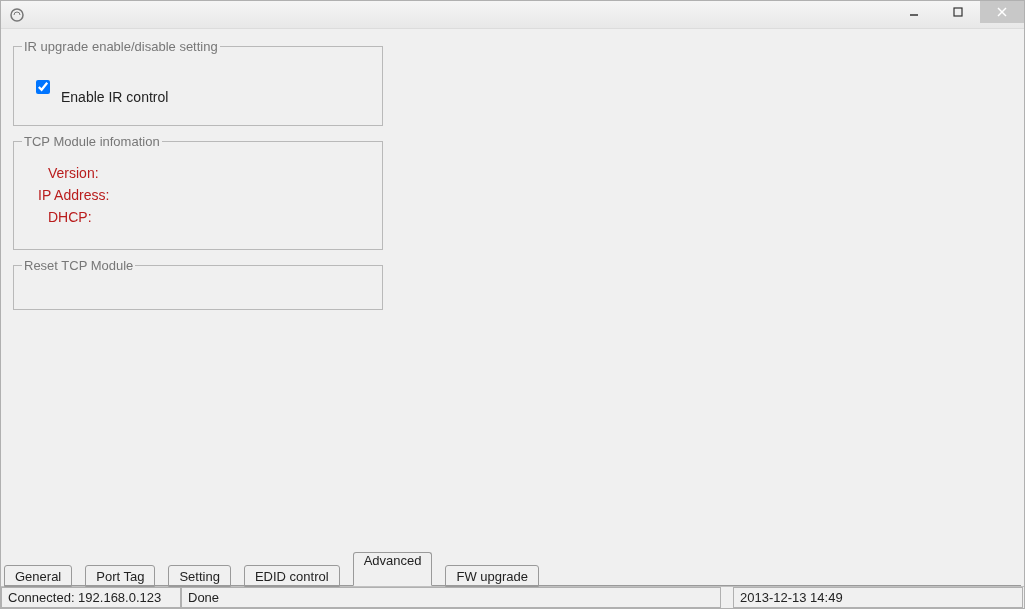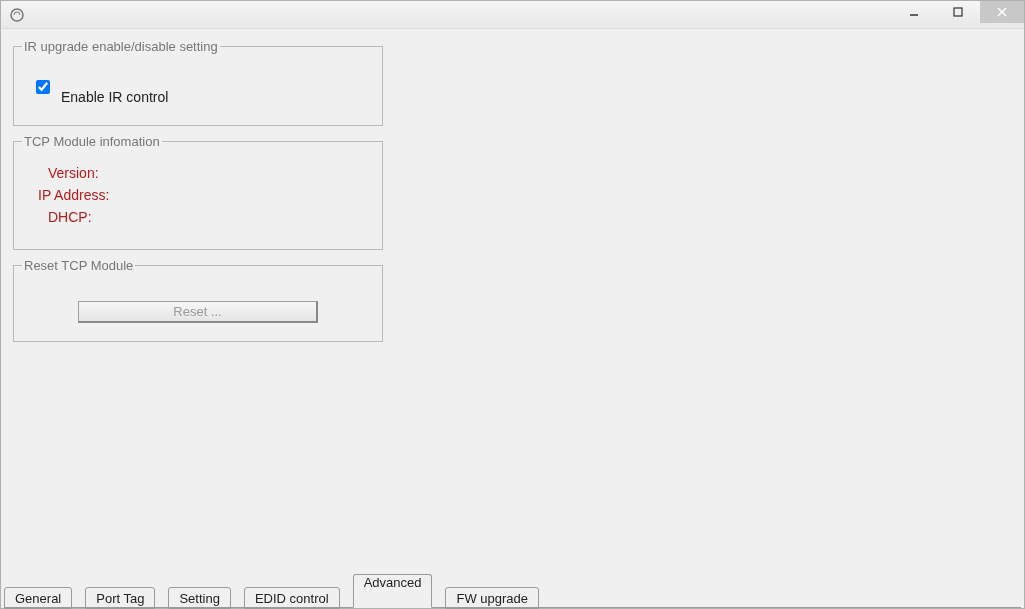--- a/index.html
+++ b/index.html
@@ -238,31 +238,34 @@
 
     <fieldset class="group" style="padding-bottom:18px;">
       <legend>TCP Module infomation</legend>
       <div class="info-row">Version:</div>
       <div class="info-row ip">IP Address:</div>
       <div class="info-row">DHCP:</div>
     </fieldset>
 
     <fieldset class="group" style="padding-top:18px; padding-bottom:18px;">
       <legend>Reset TCP Module</legend>
-      <button class="wide-btn">
-        <span>Reset ...</span>
-      </button>
     </fieldset>
 
     <div class="tabstrip-border"></div>
     <div class="tabs">
       <div class="tab">General</div>
       <div class="tab">Port Tag</div>
       <div class="tab">Setting</div>
       <div class="tab">EDID control</div>
       <div class="tab active">Advanced</div>
       <div class="tab">FW upgrade</div>
     </div>
 
   </div>
 
+  <div class="statusbar">
+    <div class="status-cell conn">Connected: 192.168.0.123</div>
+    <div class="status-cell msg">Done</div>
+    <div class="status-cell gap"></div>
+    <div class="status-cell time">2013-12-13 14:49</div>
+  </div>
 
 </div>
 
 </body></html>

